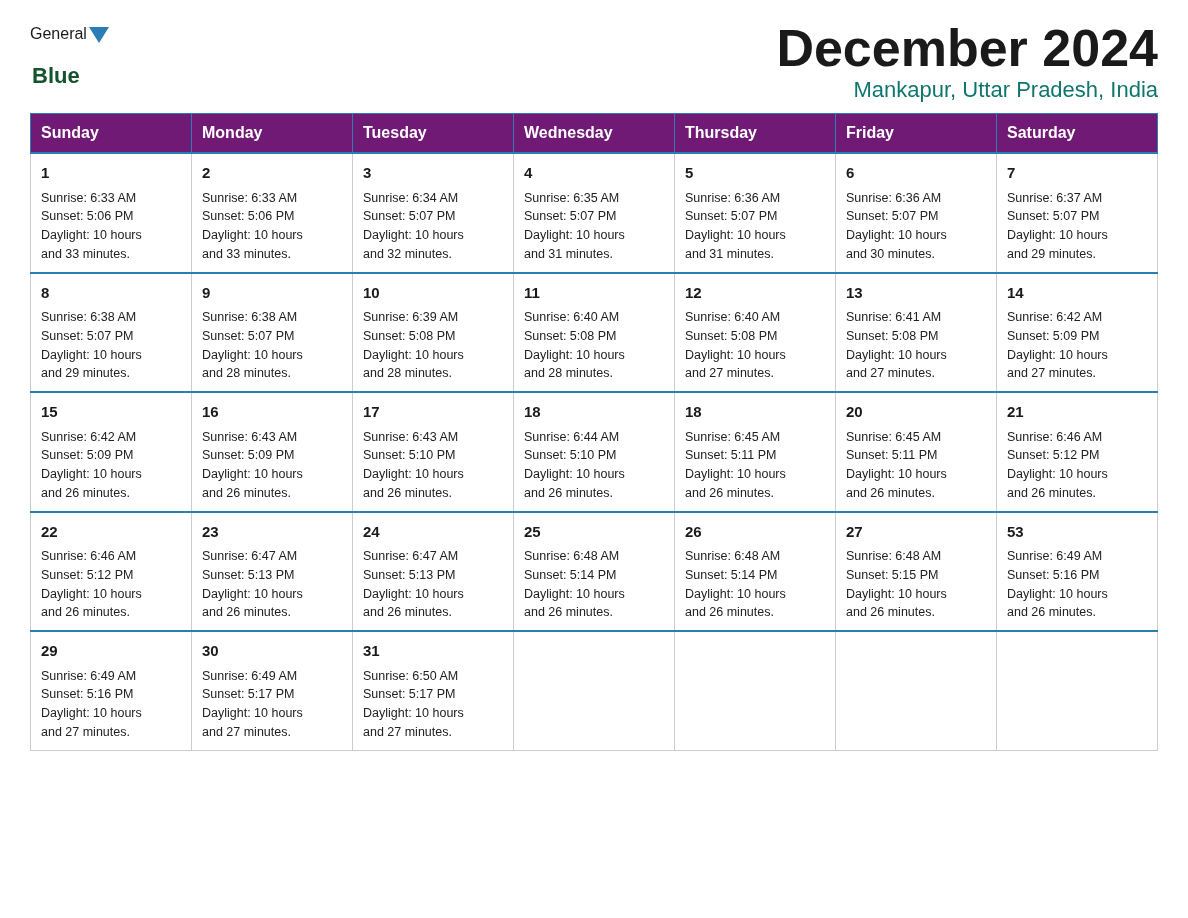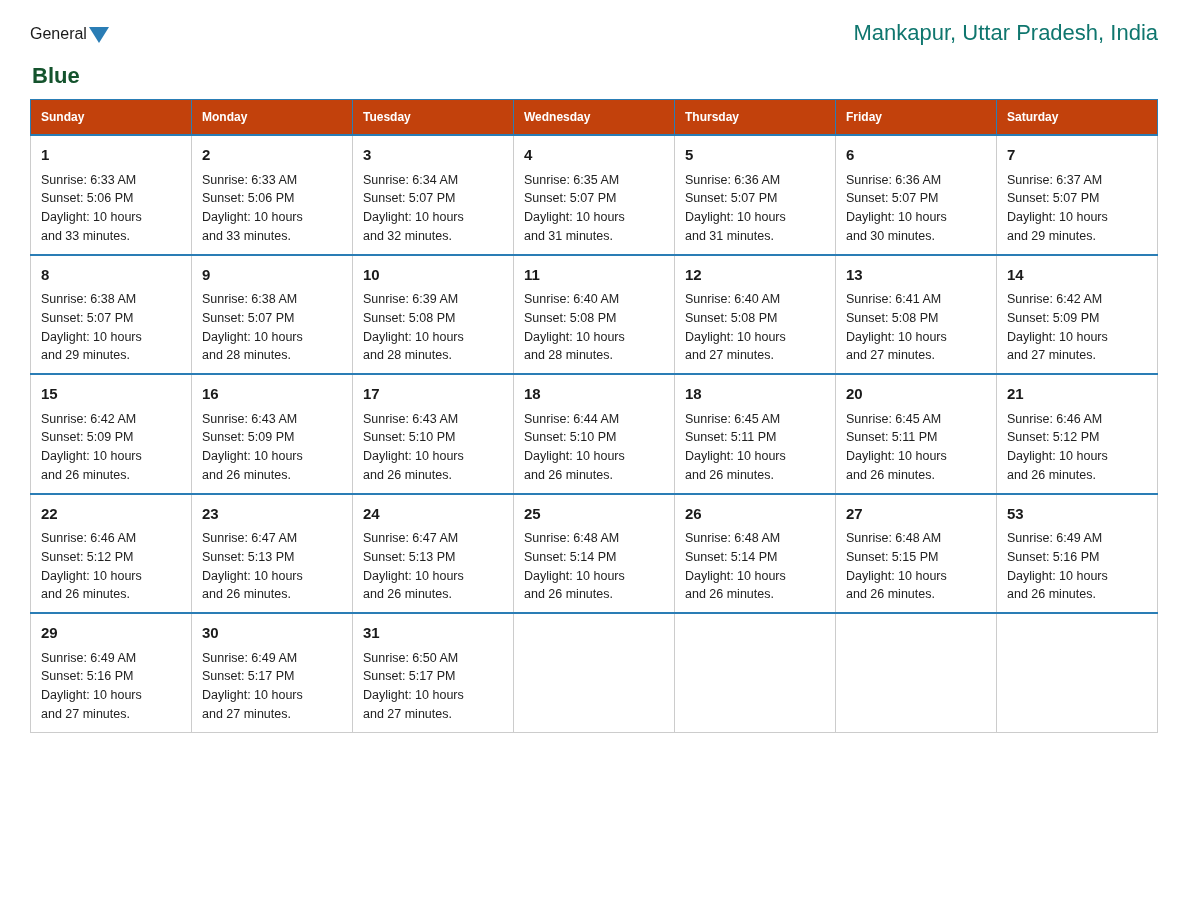--- a/index.html
+++ b/index.html
@@ -56,23 +56,23 @@
       font-size: 22px;
       color: #0f766e;
       font-weight: normal;
     }
     .calendar {
       width: 100%;
       border-collapse: collapse;
       margin-top: 10px;
     }
     .calendar th {
-      background-color: #c2410c;
+      background-color: #701a75;
       color: #fff;
-      font-size: 12px;
+      font-size: 16px;
       font-weight: bold;
       padding: 10px 10px;
       text-align: left;
       border: 1px solid #2a7db5;
     }
     .calendar td {
       vertical-align: top;
       border: 1px solid #ccc;
       padding: 8px 10px;
       font-size: 12.5px;
@@ -111,20 +111,21 @@
 
 <div class="header">
   <div class="logo">
     <div class="logo-row">
       <span class="logo-general">General</span>
       <span class="logo-triangle"></span>
     </div>
     <span class="logo-blue">Blue</span>
   </div>
   <div class="title-block">
+    <div class="month-title">December 2024</div>
     <div class="location-title">Mankapur, Uttar Pradesh, India</div>
   </div>
 </div>
 
 <table class="calendar">
   <thead>
     <tr>
     <th>Sunday</th>
         <th>Monday</th>
         <th>Tuesday</th>

